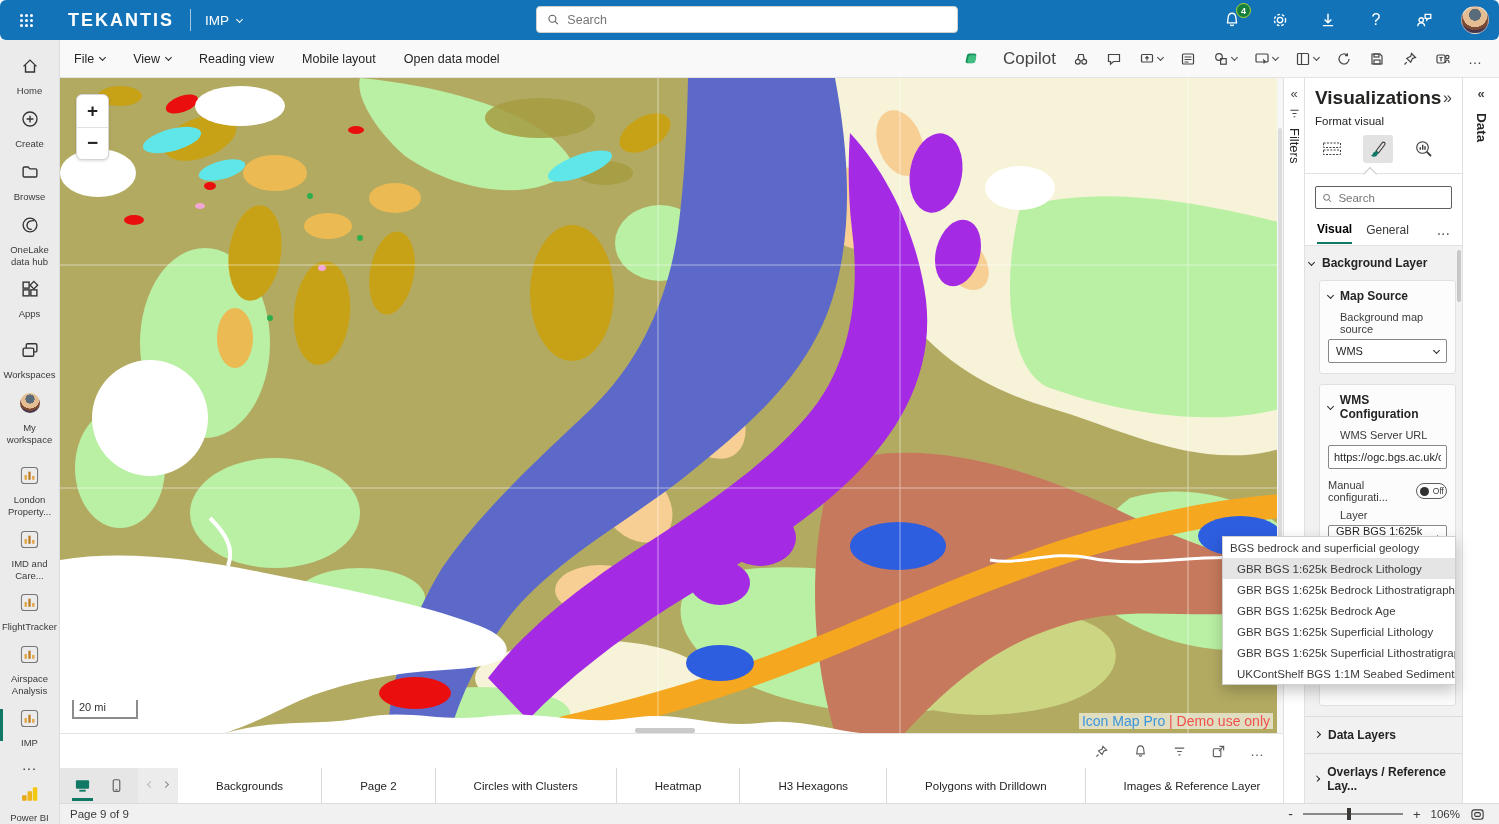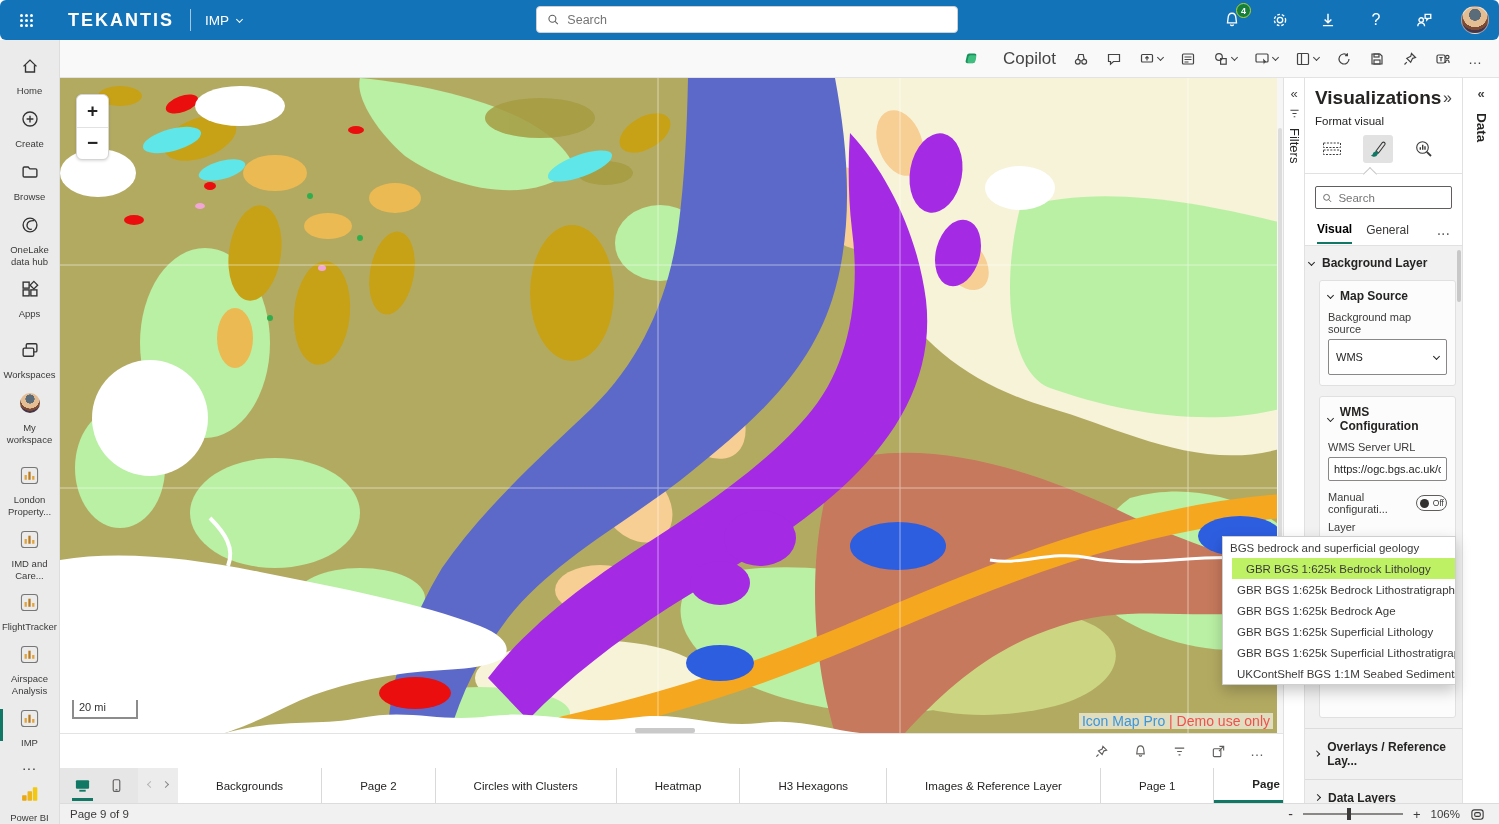--- a/index.html
+++ b/index.html
@@ -75,37 +75,37 @@
   .viz-search { margin:12px 10px 8px; height:23px; border:1px solid #605e5c; border-radius:2px; display:flex; align-items:center; gap:6px; padding:0 6px; color:#605e5c; }
   .viz-search input { border:none; outline:none; width:100%; font-size:11.5px; font-family:inherit; }
   .viz-tabs { display:flex; align-items:center; gap:14px; padding:4px 12px 0; border-bottom:1px solid #e1e1e1; }
   .viz-tab { font-size:12px; padding-bottom:6px; cursor:pointer; color:#3b3a39; }
   .viz-tab.on { font-weight:bold; color:#000; border-bottom:2px solid #117865; }
   .viz-tab-more { margin-left:auto; padding-bottom:6px; color:#666; cursor:pointer; }
   .fmt-scroll { flex:1; background:#f1f1f1; overflow:hidden; position:relative; font-size:11.5px; }
   .fmt-sec-head { display:flex; align-items:center; gap:8px; padding:10px 4px; font-size:12px; font-weight:bold; color:#252423; cursor:pointer; }
   .card { margin:0 6px 10px 14px; background:#fcfcfc; border:1px solid #e0e0e0; border-radius:3px; padding:8px 8px 10px; }
   .card-head { display:flex; align-items:center; gap:7px; font-size:12px; font-weight:bold; margin-bottom:8px; cursor:pointer; }
-  .fld-label { font-size:11px; color:#3b3a39; margin:6px 0 4px; }
-  .select { height:36px; border:1px solid #8a8886; border-radius:2px; background:#fff; display:flex; align-items:center; padding:0 7px; font-size:11px; color:#252423; cursor:pointer; justify-content:space-between; }
+  .fld-label { font-size:11px; color:#3b3a39; margin:6px 12px 4px; }
+  .select { height:24px; border:1px solid #8a8886; border-radius:2px; background:#fff; display:flex; align-items:center; padding:0 7px; font-size:11px; color:#252423; cursor:pointer; justify-content:space-between; }
   .select.center { justify-content:center; gap:8px; }
   .txt-input { width:100%; height:24px; border:1px solid #8a8886; border-radius:2px; background:#fff; font-size:11px; padding:0 5px; font-family:inherit; color:#252423; }
   .toggle-row { display:flex; align-items:center; justify-content:space-between; margin:10px 0 2px; }
   .toggle-lbl { font-size:11px; color:#3b3a39; }
   .toggle { width:35px; height:16px; border:1px solid #605e5c; border-radius:9px; position:relative; cursor:pointer; display:flex; align-items:center; }
   .toggle .knob { width:9px; height:9px; background:#323130; border-radius:50%; margin-left:3px; }
   .toggle .st { font-size:8.5px; color:#3b3a39; margin-left:4px; }
   .fmt-row { display:flex; align-items:center; gap:8px; padding:11px 10px; border-top:1px solid #dcdcdc; font-size:12px; font-weight:bold; color:#252423; cursor:pointer; background:#f1f1f1; }
   .viz-scrollbar { position:absolute; right:1px; top:4px; width:4px; height:52px; background:#c8c8c8; border-radius:2px; }
 
   
   .layer-dd { position:absolute; left:1222px; top:536px; width:234px; background:#fff; border:1px solid #cfcfcf; box-shadow:0 6px 14px rgba(0,0,0,.22); z-index:60; font-size:11.5px; color:#3b3a39; }
   .dd-item { height:21px; display:flex; align-items:center; padding:0 6px 0 14px; white-space:nowrap; overflow:hidden; cursor:pointer; }
   .dd-item.group { padding-left:7px; }
-  .dd-item.hl { background:#bef264;margin-left:9px; }
+  .dd-item.hl { background:#e5e5e5; }
 
   
   .bottom-toolbar { position:absolute; left:60px; top:733px; width:1223px; height:35px; background:#fff; border-top:1px solid #e3e3e3; display:flex; align-items:center; justify-content:flex-end; gap:24px; padding-right:18px; color:#605e5c; z-index:7; }
   .bt-icon { cursor:pointer; display:flex; align-items:center; }
 
   .tabbar { position:absolute; left:60px; top:768px; width:1223px; height:35px; background:#ececec; display:flex; align-items:stretch; font-size:11.5px; z-index:7; }
   .device-box { display:flex; align-items:center; gap:14px; padding:0 12px; background:#e6e6e6; }
   .dev-ic { position:relative; display:flex; align-items:center; cursor:pointer; padding:4px 2px; }
   .dev-ic.on::after { content:""; position:absolute; left:0; right:0; bottom:-3px; height:3px; background:#117865; }
   .nav-arrows { display:flex; align-items:center; gap:10px; padding:0 10px; color:#8a8886; }
@@ -279,20 +279,39 @@
     <svg width="18" height="18" viewBox="0 0 16 16">
         <rect x="10.5" y="2" width="4" height="12" rx="0.6" fill="#f2c811"></rect>
         <rect x="5.8" y="5.5" width="4" height="8.5" rx="0.6" fill="#edb71c"></rect>
         <rect x="1" y="9" width="4" height="5" rx="0.6" fill="#e8a713"></rect>
       </svg>
     <span class="lbl">Power BI</span>
   </div>
 </div>
 
 <div class="menubar">
+  <div class="menu-left">
+    <span class="menu-item">
+        <span>File</span>
+        <span class="chv"></span>
+      </span>
+    <span class="menu-item">
+        <span>View</span>
+        <span class="chv"></span>
+      </span>
+    <span class="menu-item">
+        <span>Reading view</span>
+      </span>
+    <span class="menu-item">
+        <span>Mobile layout</span>
+      </span>
+    <span class="menu-item">
+        <span>Open data model</span>
+      </span>
+  </div>
   <div class="menu-right">
     <span class="copilot">
       <svg width="16" height="16" viewBox="0 0 16 16">
           <path d="M5.2 2.5 h5 a2 2 0 0 1 2 2.4 l-1.2 5.4 a2.4 2.4 0 0 1 -2.3 1.9 h-5 a2 2 0 0 1 -2 -2.4 l1.2 -5.4 a2.4 2.4 0 0 1 2.3 -1.9 z" fill="#19915c"></path>
           <path d="M6.4 4.2 h4.2 a1.6 1.6 0 0 1 1.6 2 l-1 4.4 a2 2 0 0 1 -1.9 1.5 H5.1 a1.6 1.6 0 0 1 -1.6 -2 l1 -4.4 a2 2 0 0 1 1.9 -1.5 z" fill="#3fbf7f"></path>
         </svg>
       <span>Copilot</span>
     </span>
     <span class="mr-icon">
         <svg width="16" height="16" viewBox="0 0 16 16" fill="none" stroke="currentColor" stroke-width="1.2">
@@ -578,25 +597,25 @@
         </span>
       </div>
       <div class="fld-label">Layer</div>
       <div class="select center">
         <span>GBR BGS 1:625k Be...</span>
         <span class="chv up"></span>
       </div>
     </div>
     <div class="fmt-row">
       <span class="chv right"></span>
-      <span>Overlays / Reference Lay...</span>
+      <span>Data Layers</span>
     </div>
     <div class="fmt-row">
       <span class="chv right"></span>
-      <span>Data Layers</span>
+      <span>Overlays / Reference Lay...</span>
     </div>
     <div class="fmt-row">
       
       
     </div>
     <span class="viz-scrollbar"></span>
   </div>
 </div>
 
 <div class="strip data-strip">
@@ -656,20 +675,21 @@
   </div>
   <div class="nav-arrows">
     <span class="chv left" style="opacity:.55"></span>
     <span class="chv right"></span>
   </div>
   <div class="ptab">Backgrounds</div>
   <div class="ptab">Page 2</div>
   <div class="ptab">Circles with Clusters</div>
   <div class="ptab">Heatmap</div>
   <div class="ptab">H3 Hexagons</div>
+  <div class="ptab">Polygons with Drilldown</div>
   <div class="ptab">Images &amp; Reference Layer</div>
   <div class="ptab">Page 1</div>
   <div class="ptab on">Page 3</div>
   <div class="addtab">+</div>
 </div>
 
 <div class="statusbar">
   <span>Page 9 of 9</span>
   <div class="sb-right">
     <span style="font-size:14px;">-</span>

